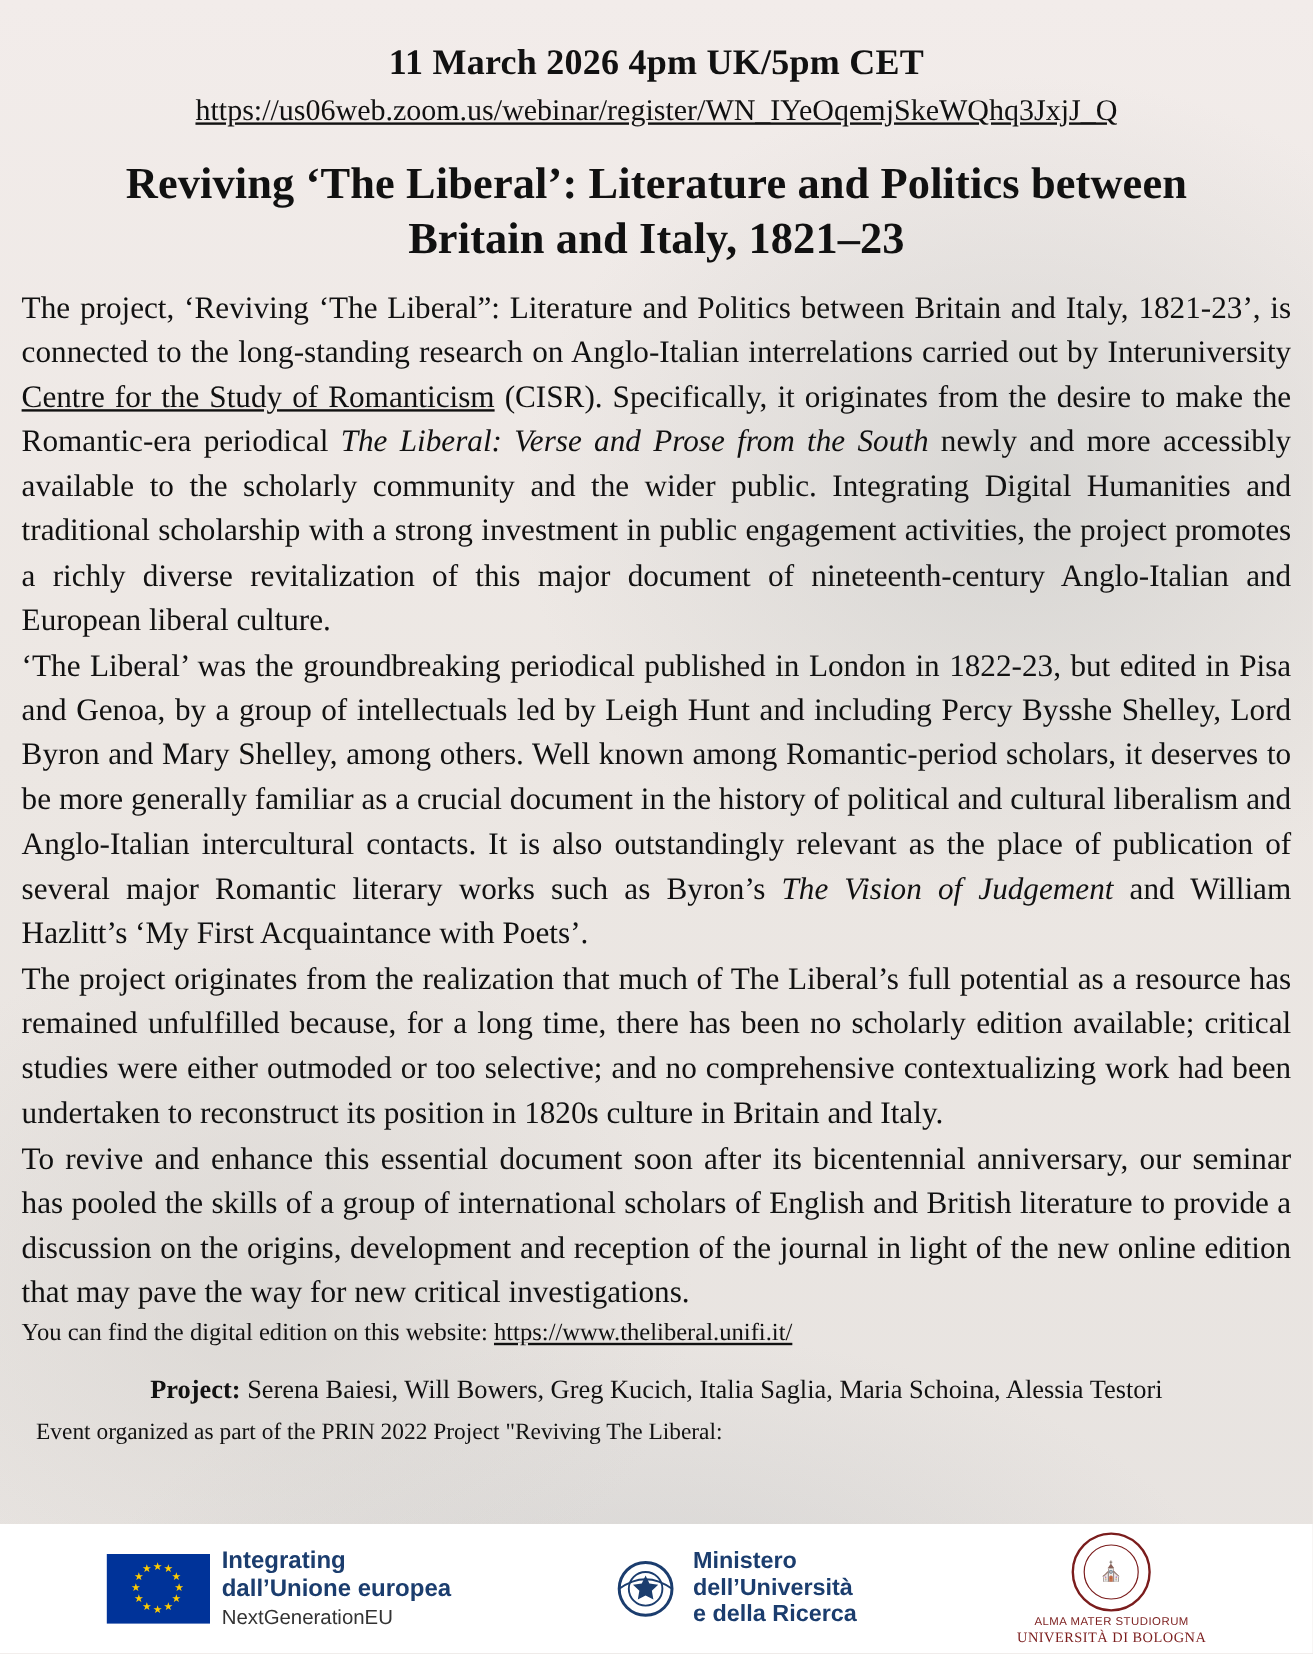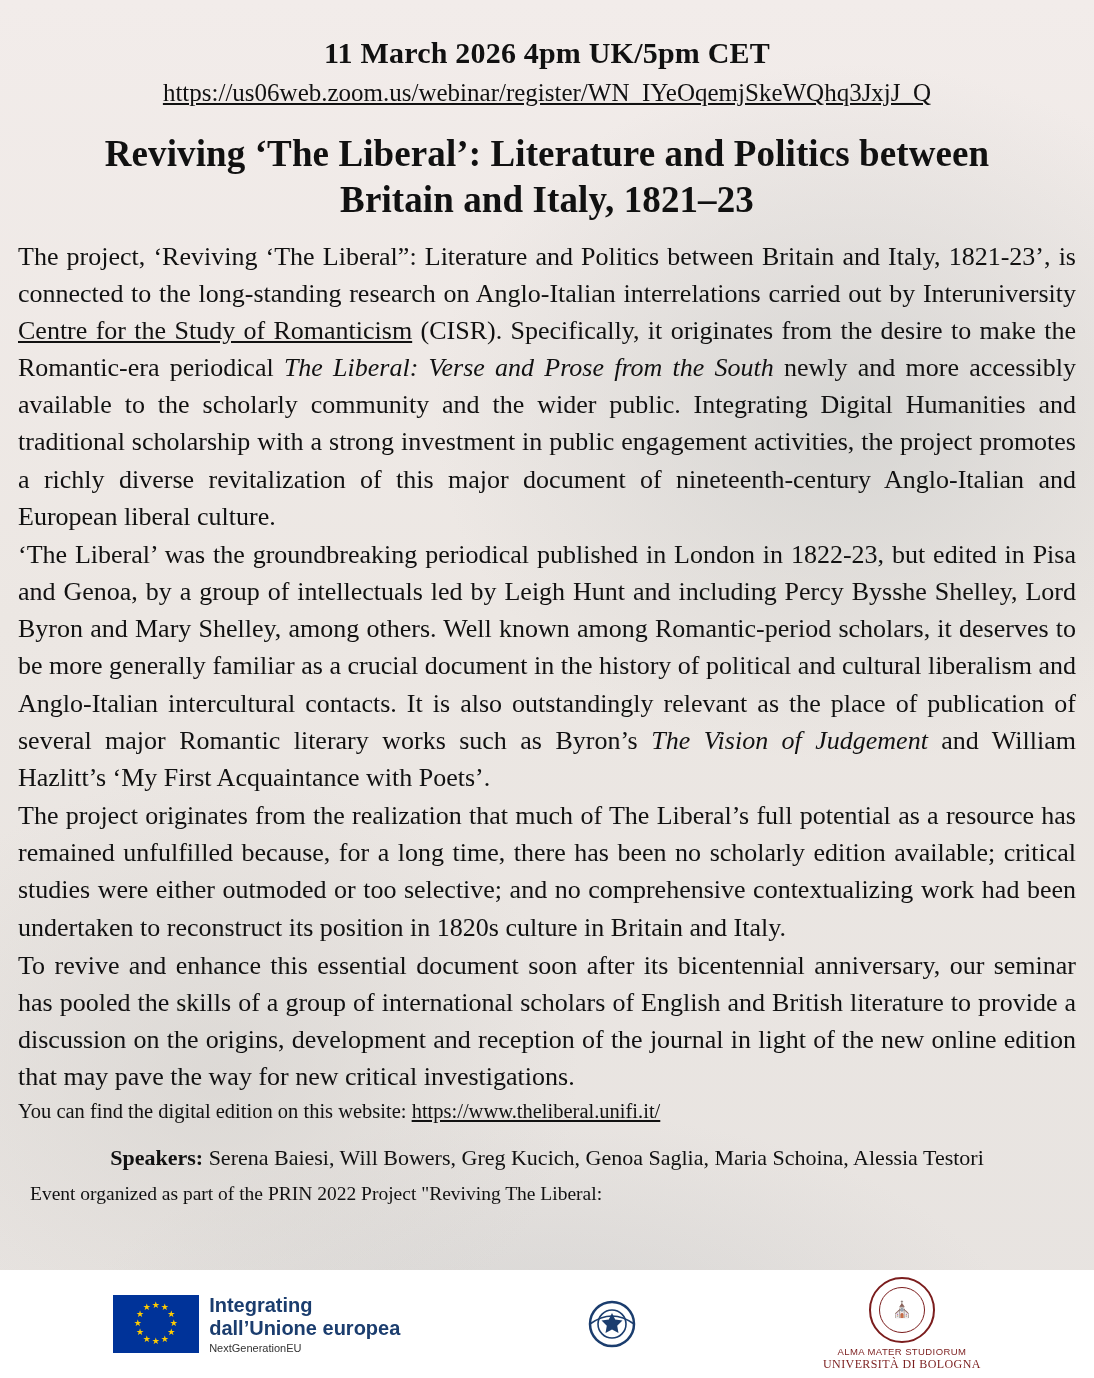--- a/index.html
+++ b/index.html
@@ -127,21 +127,21 @@
   }
   .eu-text .l1 {
     font-family: "Liberation Sans", sans-serif;
     font-weight: 700;
     font-size: 20px;
     color: #1b3d6e;
     line-height: 1.12;
   }
   .eu-text .l2 {
     font-family: "Liberation Sans", sans-serif;
-    font-size: 11px;
+    font-size: 17px;
     color: #333;
     margin-top: 3px;
   }
   .mur-emblem {
     width: 58px; height: 60px; flex: none;
     display:flex; align-items:center; justify-content:center;
   }
   .mur-text {
     font-family: "Liberation Sans", sans-serif;
     color: #1b3d6e;
@@ -212,22 +212,22 @@
     <p><span>‘The Liberal’ was the groundbreaking periodical published in London in 1822-23, but edited in Pisa and Genoa, by a group of intellectuals led by Leigh Hunt and including Percy Bysshe Shelley, Lord Byron and Mary Shelley, among others. Well known among Romantic-period scholars, it deserves to be more generally familiar as a crucial document in the history of political and cultural liberalism and Anglo-Italian intercultural contacts. It is also outstandingly relevant as the place of publication of several major Romantic literary works such as Byron’s </span><span class="i">The Vision of Judgement</span><span> and William Hazlitt’s ‘My First Acquaintance with Poets’.</span></p>
 
     <p>The project originates from the realization that much of The Liberal’s full potential as a resource has remained unfulfilled because, for a long time, there has been no scholarly edition available; critical studies were either outmoded or too selective; and no comprehensive contextualizing work had been undertaken to reconstruct its position in 1820s culture in Britain and Italy.</p>
 
     <p>To revive and enhance this essential document soon after its bicentennial anniversary, our seminar has pooled the skills of a group of international scholars of English and British literature to provide a discussion on the origins, development and reception of the journal in light of the new online edition that may pave the way for new critical investigations.</p>
 
     <p class="last-line"><span>You can find the digital edition on this website: </span><a class="u" href="#" style="color:#111;text-decoration:underline">https://www.theliberal.unifi.it/</a></p>
   </div>
 
   <div class="speakers">
-    <b>Speakers:</b>
-    <span>Serena Baiesi, Will Bowers, Greg Kucich, Genoa Saglia, Maria Schoina,  Alessia Testori</span>
+    <b>Project:</b>
+    <span>Serena Baiesi, Will Bowers, Greg Kucich, Italia Saglia, Maria Schoina,  Alessia Testori</span>
   </div>
 
   <div class="orglines">
     <div>Event organized as part of the PRIN 2022 Project "Reviving The Liberal:</div>
   </div>
 
 </div>
 
 <div class="logos">
 
@@ -257,20 +257,25 @@
 
   <div class="logo">
     <div class="mur-emblem">
       <svg width="56" height="58" viewBox="0 0 56 58" aria-hidden="true">
         <circle cx="28" cy="29" r="22" fill="none" stroke="#1b3d6e" stroke-width="2.5"></circle>
         <circle cx="28" cy="29" r="14" fill="none" stroke="#1b3d6e" stroke-width="1.6"></circle>
         <path d="M28 18 l3.2 6.6 7.3 1 -5.3 5.1 1.3 7.2 -6.5-3.4 -6.5 3.4 1.3-7.2 -5.3-5.1 7.3-1 Z" fill="#1b3d6e"></path>
         <path d="M6 29 q22 -16 44 0" fill="none" stroke="#1b3d6e" stroke-width="1.6"></path>
       </svg>
     </div>
+    <div class="mur-text">
+      <div>Ministero</div>
+      <div>dell’Università</div>
+      <div>e della Ricerca</div>
+    </div>
   </div>
 
 
   <div class="unibo">
     <div class="seal">
       <div class="inner">⛪</div>
     </div>
     <div class="t1">ALMA MATER STUDIORUM</div>
     <div class="t2">UNIVERSITÀ DI BOLOGNA</div>
   </div>

